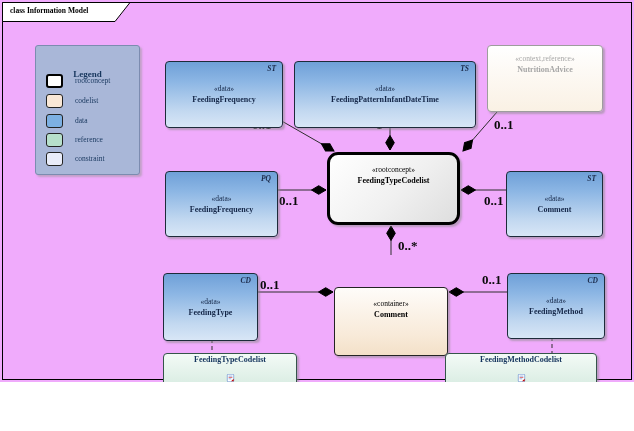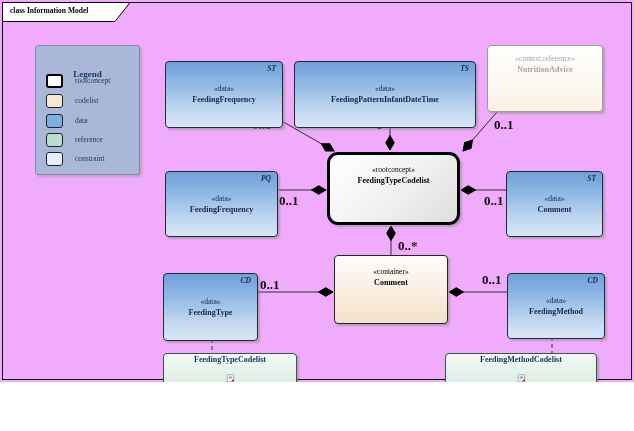--- a/index.html
+++ b/index.html
@@ -37,21 +37,21 @@
   .data-node {
     background:linear-gradient(180deg,#6fa0d8 0%,#8cb6e4 30%,#c2d8f0 75%,#d8e6f6 100%);
     border:1px solid #1d2b3a; color:#142647; justify-content:center;margin-top:16px;
   }
   .root-node {
     background:linear-gradient(135deg,#ffffff 0%,#f0f0f0 55%,#dedede 100%);
     border:3px solid #000; border-radius:11px; color:#000; padding-top:10px;
   }
   .container-node {
     background:linear-gradient(180deg,#fefcf9 0%,#f8ead9 70%,#f3e0c8 100%);
-    border:1px solid #242424; color:#000; padding-top:11px;
+    border:1px solid #242424; color:#000; padding-top:11px;margin-top:32px;
   }
   .context-node {
     background:linear-gradient(180deg,#ffffff 0%,#faf1e4 100%);
     border:1px solid #9d9d9d; color:#a6a6a6; padding-top:8px;
   }
   .codelist-node {
     background:linear-gradient(180deg,#f3faf6 0%,#d2e9dd 100%);
     border:1px solid #35544a; color:#13335c;
     flex-direction:column; justify-content:center; align-items:center;
     gap:9px; padding-bottom:12px;

